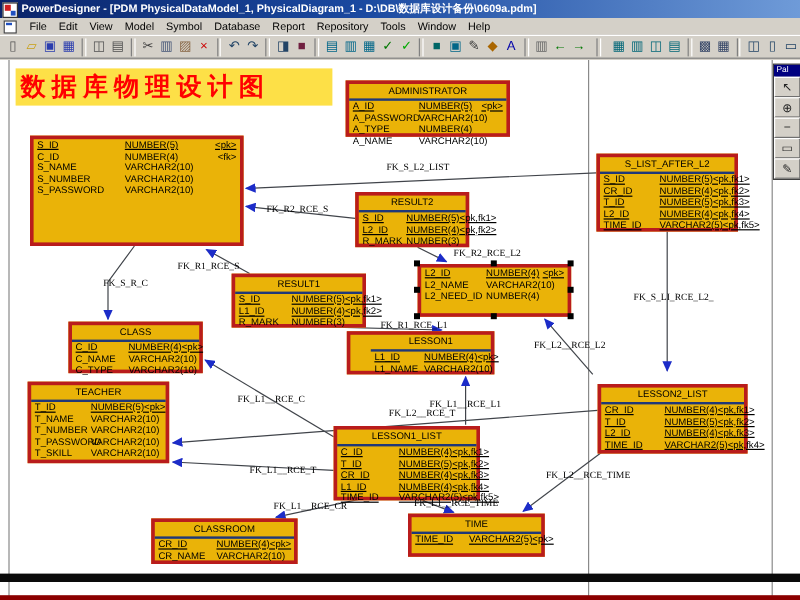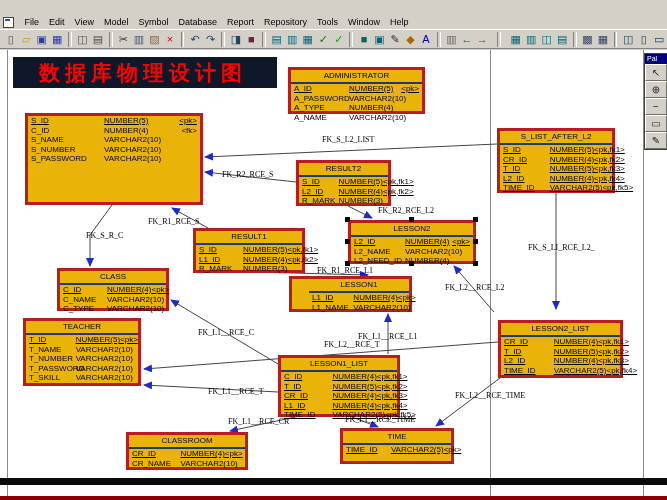--- a/index.html
+++ b/index.html
@@ -25,22 +25,22 @@
     display:flex;align-items:center;padding-left:3px;box-sizing:border-box;}
   .tbtn{width:15px;height:16px;display:inline-flex;align-items:center;justify-content:center;
     font-size:11px;line-height:16px;margin:0 1px;}
   .tbtn span{pointer-events:none;}
   .tsep{width:2px;height:15px;margin:0 3px;border-left:1px solid #808080;border-right:1px solid #fff;}
   .tsep.big{margin:0 7px;}
   
   #canvas{position:absolute;left:0;top:50px;width:667px;height:450px;background:#fff;}
   .pageline{position:absolute;top:0;bottom:0;width:1px;background:#8a8a8a;z-index:0;}
   #rel-svg{position:absolute;left:0;top:0;width:667px;height:450px;z-index:1;}
-  .banner{position:absolute;background:#0f172a;color:#f00;font-weight:bold;
-    font-size:21px;line-height:31px;letter-spacing:5px;padding-left:26px;
+  .banner{position:absolute;background:#fde047;color:#f00;font-weight:bold;
+    font-size:21px;line-height:31px;letter-spacing:5px;padding-left:4px;
     box-sizing:border-box;z-index:2;white-space:nowrap;}
   
   .tbl{position:absolute;background:#eab308;border:3px solid #b91c1c;box-sizing:border-box;z-index:2;
     font-size:8px;color:#000;}
   .tbl-h{height:12px;line-height:12px;text-align:center;border-bottom:2px solid #203878;
     font-size:8px;white-space:nowrap;overflow:hidden;}
   .tr{display:flex;height:9.5px;line-height:9.5px;padding:0 3px;white-space:nowrap;}
   .cn{width:44%;flex:none;}
   .ct{flex:1;}
   .ck{flex:none;text-align:right;}
@@ -57,20 +57,24 @@
     padding-left:2px;overflow:hidden;white-space:nowrap;}
   .pal-btn{height:15px;border-top:1px solid #fff;border-left:1px solid #fff;
     border-right:1px solid #707070;border-bottom:1px solid #707070;
     display:flex;align-items:center;justify-content:center;font-size:10px;color:#222;background:#d4d0c8;}
 </style>
 </head>
 <body>
 
 <div id="stage">
 
+  <div class="titlebar">
+    <span class="appicon"></span>
+    <span class="titletext">PowerDesigner - [PDM PhysicalDataModel_1, PhysicalDiagram_1 - D:\DB\数据库设计备份\0609a.pdm]</span>
+  </div>
 
   <div class="menubar">
     <span class="mdiicon"></span>
   <span class="mi">File</span><span class="mi">Edit</span><span class="mi">View</span><span class="mi">Model</span><span class="mi">Symbol</span><span class="mi">Database</span><span class="mi">Report</span><span class="mi">Repository</span><span class="mi">Tools</span><span class="mi">Window</span><span class="mi">Help</span></div>
 
   <div class="toolbar">
       <span class="tbtn">
         <span style="color: rgb(80, 80, 80);">▯</span>
       </span>
       <span class="tbtn">
@@ -323,21 +327,20 @@
             <span class="ct">NUMBER(4)</span>
             <span class="ck">&lt;pk,fk2&gt;</span>
           </div>
           <div class="tr">
             <span class="cn">R_MARK</span>
             <span class="ct">NUMBER(3)</span>
             <span class="ck"></span>
           </div>
         </div>
         <div class="tbl" style="left: 348px; top: 170px; width: 128px; height: 44px;">
-          <div class="tbl-h">LESSON2</div>
           <div class="tr u">
             <span class="cn">L2_ID</span>
             <span class="ct">NUMBER(4)</span>
             <span class="ck">&lt;pk&gt;</span>
           </div>
           <div class="tr">
             <span class="cn">L2_NAME</span>
             <span class="ct">VARCHAR2(10)</span>
             <span class="ck"></span>
           </div>

